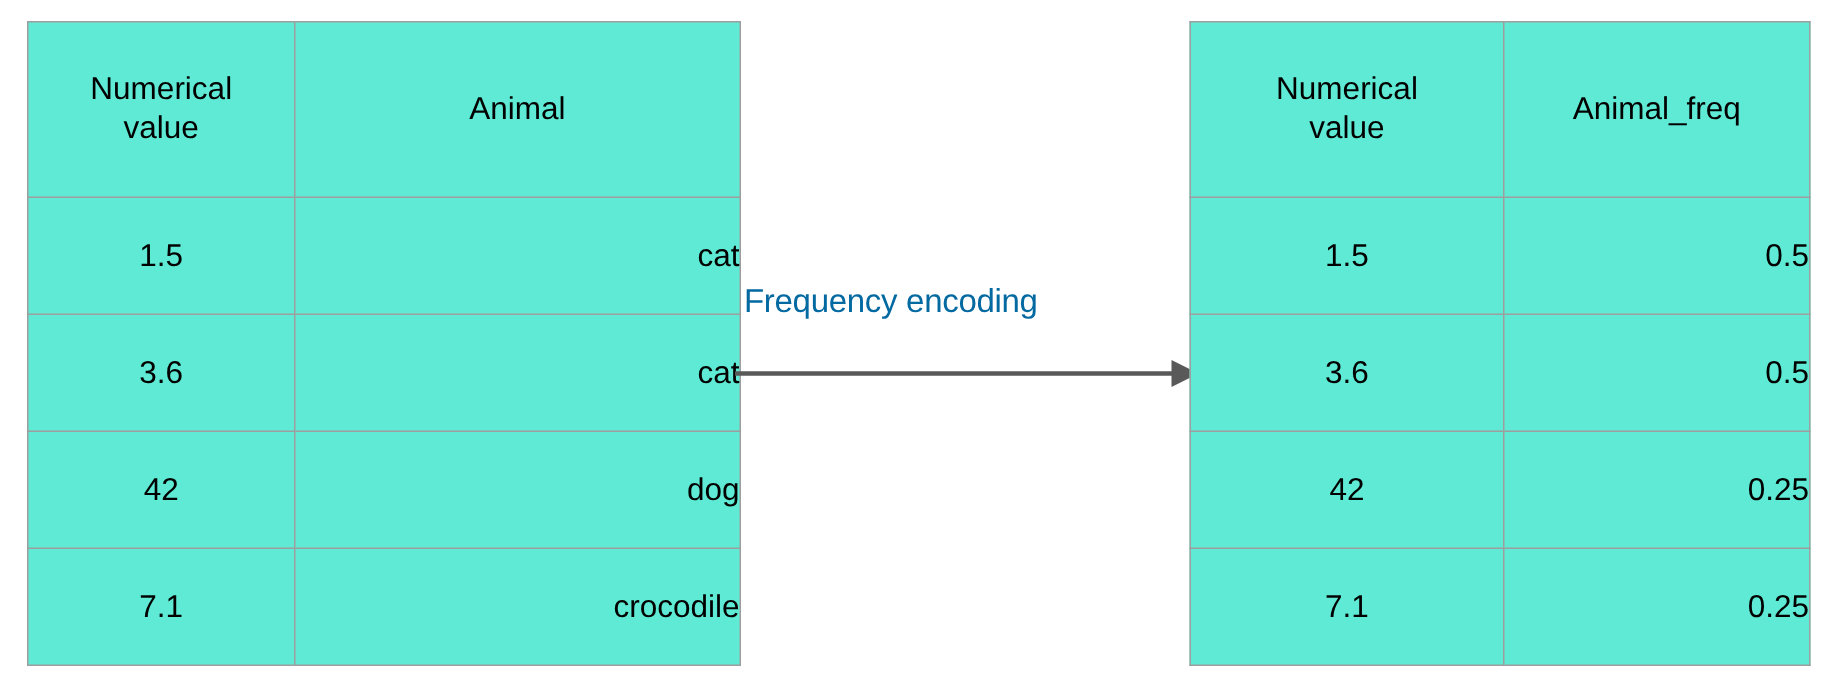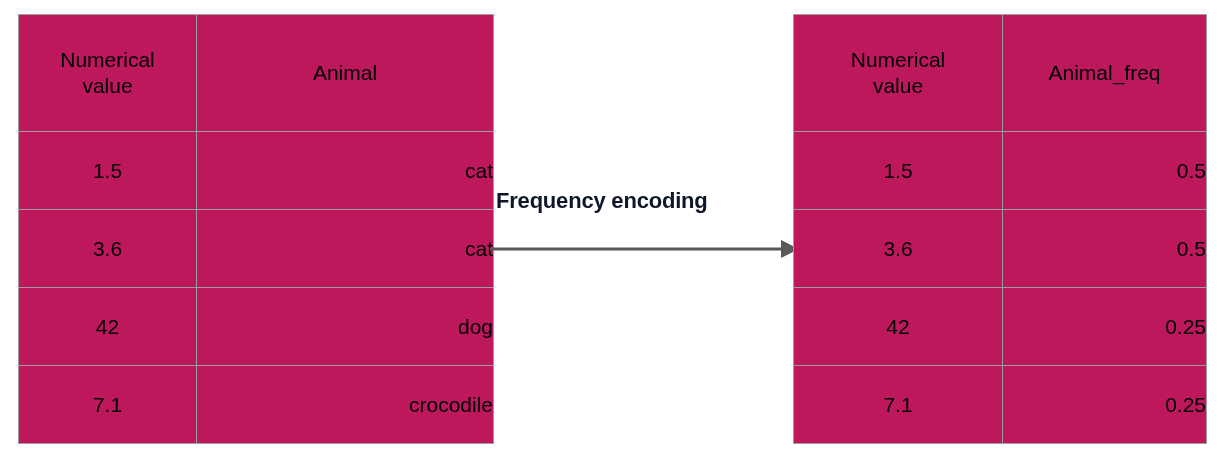--- a/index.html
+++ b/index.html
@@ -19,21 +19,21 @@
   .diagram {
     position: absolute;
     inset: 0;
   }
 
   
   .data-table {
     position: absolute;
     border-collapse: collapse;
     table-layout: fixed;
-    background: #be185d;
+    background: #5eead4;
   }
   .data-table td,
   .data-table th {
     border: 1px solid #9e9e9e;
     font-weight: normal;
     font-size: 21px;
     line-height: 1.22;
     color: #000000;
     padding: 0;
     vertical-align: middle;
@@ -78,24 +78,24 @@
     top: 188px;
     width: 310px;
     height: 80px;
   }
   .transform-label {
     position: absolute;
     left: 7px;
     top: 0px;
     width: 300px;
     font-size: 22px;
-    font-weight: bold;
+    font-weight: normal;
     letter-spacing: -0.2px;
     white-space: nowrap;
-    color: #0f172a;
+    color: #0369a1;
   }
   .transform-arrow {
     position: absolute;
     left: 0;
     top: 46px;
     width: 310px;
     height: 30px;
   }
 </style>
 </head>

